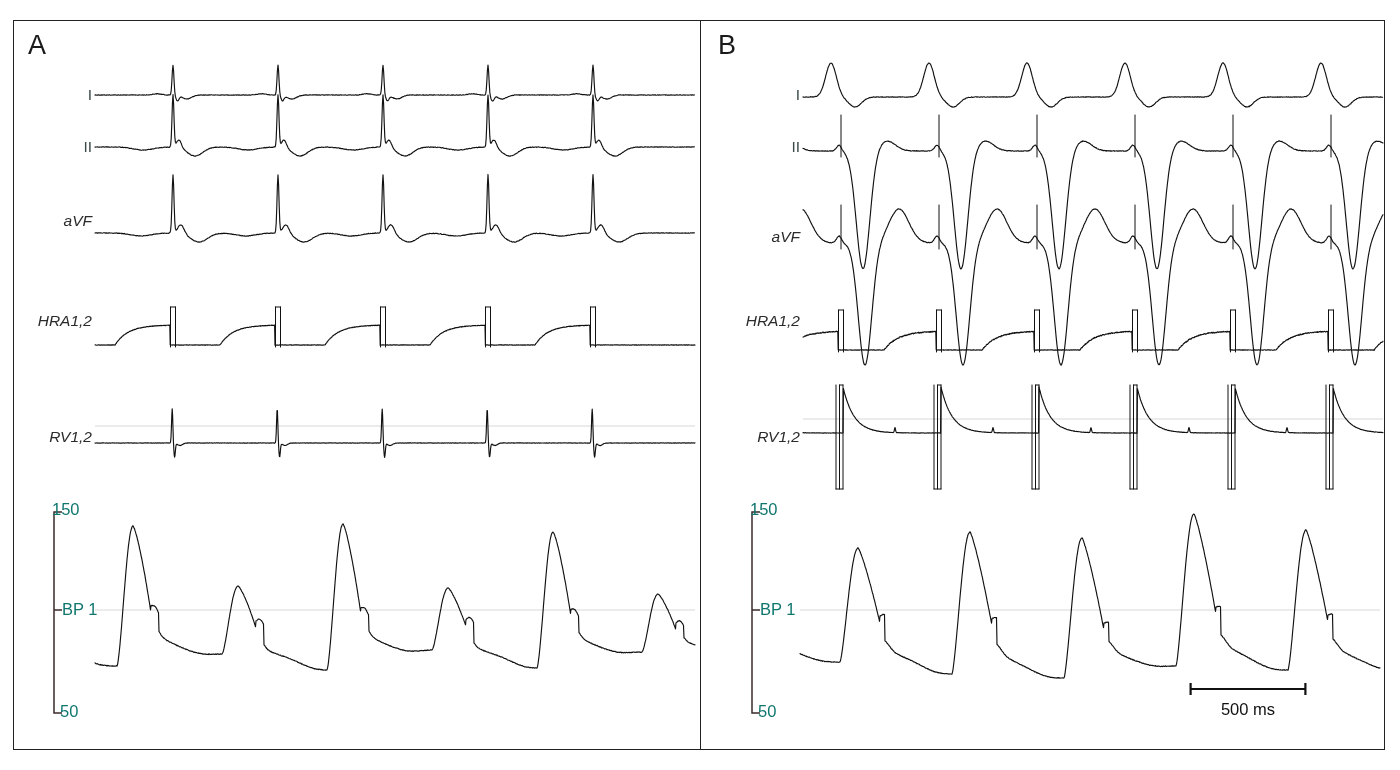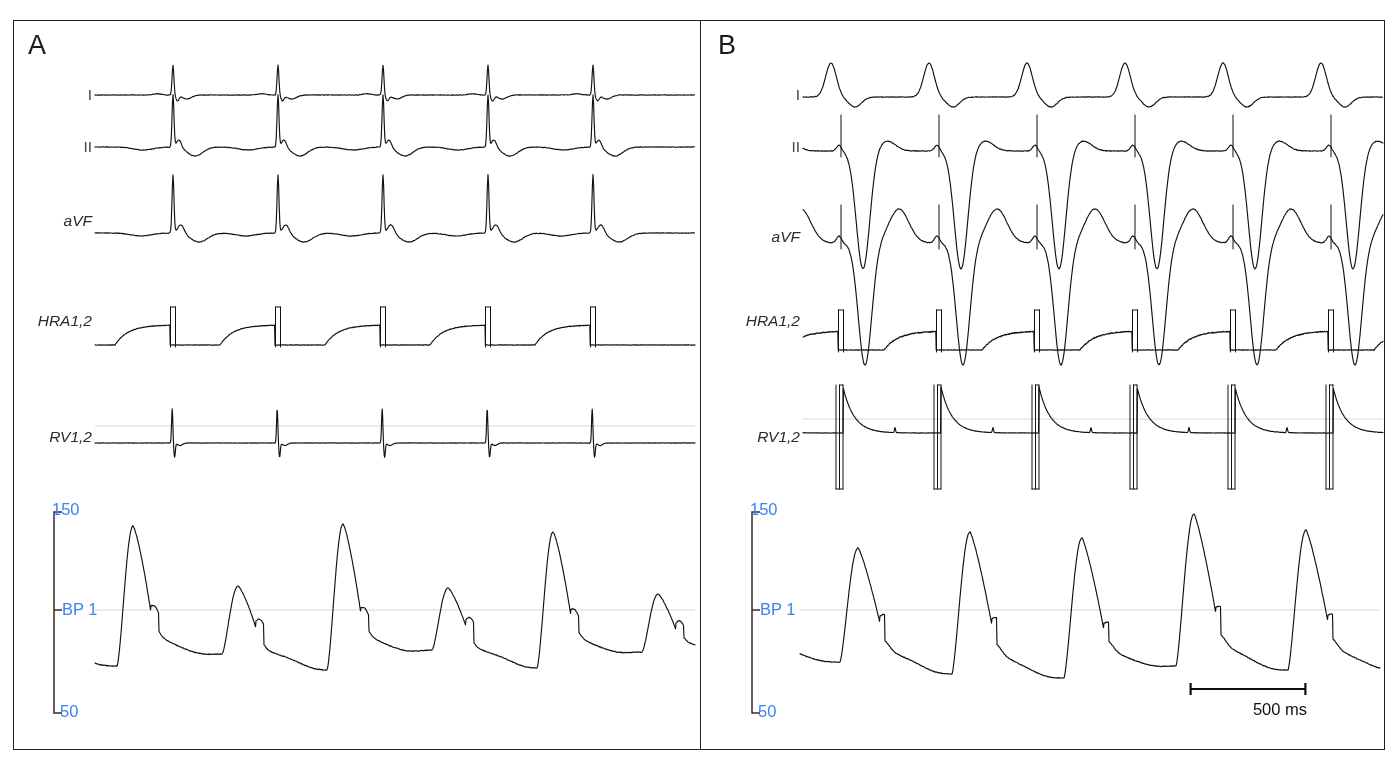--- a/index.html
+++ b/index.html
@@ -76,21 +76,21 @@
   }
 
   .bp-axis {
     position: absolute;
   }
   .bp-axis svg { overflow: visible; }
   .bp-axis-line { stroke: #3a2a2a; stroke-width: 1.5; fill: none; }
   .bp-tick-label {
     position: absolute;
     font-size: 16.5px;
-    color: #3b82f6;
+    color: #0f766e;
     white-space: nowrap;
     font-family: "Liberation Sans", sans-serif;
   }
 
   .scalebar {
     position: absolute;
   }
   .scalebar svg { overflow: visible; }
   .scalebar-line { stroke: #111111; stroke-width: 2.2; }
   .scalebar-label {
@@ -249,15 +249,15 @@
       <path class="trace-path" d="M 0.00 148.61 L 0.50 148.83 L 1.00 149.50 L 1.50 149.57 L 2.00 149.28 L 2.50 149.71 L 3.00 150.17 L 3.50 150.24 L 4.00 150.39 L 4.50 150.32 L 5.00 150.85 L 5.50 151.25 L 6.00 150.94 L 6.50 151.62 L 7.00 151.50 L 7.50 151.67 L 8.00 152.06 L 8.50 152.38 L 9.00 152.07 L 9.50 152.14 L 10.00 152.69 L 10.50 152.78 L 11.00 152.97 L 11.50 153.09 L 12.00 153.36 L 12.50 153.53 L 13.00 153.46 L 13.50 154.07 L 14.00 153.58 L 14.50 154.07 L 15.00 154.39 L 15.50 154.52 L 16.00 154.49 L 16.50 154.92 L 17.00 154.67 L 17.50 154.98 L 18.00 154.70 L 18.50 155.30 L 19.00 155.58 L 19.50 155.31 L 20.00 155.20 L 20.50 155.64 L 21.00 156.04 L 21.50 155.64 L 22.00 155.62 L 22.50 156.29 L 23.00 156.04 L 23.50 155.94 L 24.00 155.99 L 24.50 156.59 L 25.00 156.50 L 25.50 156.47 L 26.00 156.63 L 26.50 156.57 L 27.00 156.28 L 27.50 156.71 L 28.00 156.74 L 28.50 156.41 L 29.00 156.78 L 29.50 156.57 L 30.00 156.60 L 30.50 156.88 L 31.00 157.09 L 31.50 156.95 L 32.00 157.09 L 32.50 157.05 L 33.00 157.02 L 33.50 157.18 L 34.00 156.80 L 34.50 156.71 L 35.00 157.01 L 35.50 157.00 L 36.00 157.26 L 36.50 157.13 L 37.00 157.18 L 37.50 157.16 L 38.00 157.20 L 38.50 157.31 L 39.00 157.34 L 39.50 156.95 L 40.00 156.90 L 40.50 155.30 L 41.00 153.22 L 41.50 150.46 L 42.00 147.20 L 42.50 143.69 L 43.00 139.75 L 43.50 135.74 L 44.00 131.42 L 44.50 127.12 L 45.00 122.84 L 45.50 118.49 L 46.00 114.01 L 46.50 108.91 L 47.00 104.33 L 47.50 100.29 L 48.00 95.45 L 48.50 91.50 L 49.00 86.50 L 49.50 82.58 L 50.00 78.73 L 50.50 74.80 L 51.00 70.90 L 51.50 67.48 L 52.00 63.86 L 52.50 60.66 L 53.00 57.58 L 53.50 55.30 L 54.00 52.59 L 54.50 50.33 L 55.00 48.46 L 55.50 47.07 L 56.00 45.66 L 56.50 44.49 L 57.00 43.82 L 57.50 43.38 L 58.00 42.68 L 58.50 43.62 L 59.00 44.41 L 59.50 45.37 L 60.00 46.63 L 60.50 47.62 L 61.00 49.39 L 61.50 50.34 L 62.00 51.92 L 62.50 53.34 L 63.00 54.60 L 63.50 56.38 L 64.00 57.57 L 64.50 59.26 L 65.00 61.21 L 65.50 62.71 L 66.00 63.95 L 66.50 66.19 L 67.00 67.67 L 67.50 69.24 L 68.00 71.36 L 68.50 73.07 L 69.00 74.85 L 69.50 76.59 L 70.00 78.45 L 70.50 80.10 L 71.00 81.91 L 71.50 84.18 L 72.00 86.05 L 72.50 87.97 L 73.00 89.29 L 73.50 91.60 L 74.00 93.85 L 74.50 95.26 L 75.00 97.38 L 75.50 99.73 L 76.00 101.46 L 76.50 103.66 L 77.00 105.87 L 77.50 107.92 L 78.00 109.98 L 78.50 112.17 L 79.00 113.93 L 79.50 116.32 L 80.00 110.80 L 80.50 111.03 L 81.00 110.43 L 81.50 110.17 L 82.00 110.14 L 82.50 109.82 L 83.00 109.17 L 83.50 109.51 L 84.00 109.60 L 84.50 109.46 L 85.00 136.08 L 85.50 136.33 L 86.00 136.44 L 86.50 137.24 L 87.00 138.18 L 87.50 138.56 L 88.00 139.22 L 88.50 140.07 L 89.00 140.36 L 89.50 141.21 L 90.00 141.71 L 90.50 142.34 L 91.00 143.40 L 91.50 144.06 L 92.00 144.05 L 92.50 145.03 L 93.00 145.37 L 93.50 145.75 L 94.00 146.60 L 94.50 146.99 L 95.00 147.60 L 95.50 147.64 L 96.00 148.44 L 96.50 148.53 L 97.00 148.77 L 97.50 148.84 L 98.00 149.42 L 98.50 149.35 L 99.00 149.87 L 99.50 149.94 L 100.00 150.66 L 100.50 150.47 L 101.00 150.80 L 101.50 151.40 L 102.00 151.53 L 102.50 151.40 L 103.00 152.17 L 103.50 152.35 L 104.00 151.95 L 104.50 152.33 L 105.00 153.00 L 105.50 152.78 L 106.00 153.54 L 106.50 153.28 L 107.00 153.83 L 107.50 153.66 L 108.00 153.85 L 108.50 154.38 L 109.00 154.26 L 109.50 154.67 L 110.00 154.91 L 110.50 155.47 L 111.00 155.25 L 111.50 155.51 L 112.00 155.80 L 112.50 155.92 L 113.00 156.27 L 113.50 156.90 L 114.00 156.89 L 114.50 157.02 L 115.00 157.43 L 115.50 157.65 L 116.00 157.67 L 116.50 158.50 L 117.00 158.81 L 117.50 158.62 L 118.00 158.80 L 118.50 158.94 L 119.00 159.39 L 119.50 159.40 L 120.00 160.22 L 120.50 160.24 L 121.00 160.57 L 121.50 160.93 L 122.00 160.89 L 122.50 161.47 L 123.00 161.50 L 123.50 161.62 L 124.00 161.74 L 124.50 162.31 L 125.00 162.57 L 125.50 163.01 L 126.00 163.33 L 126.50 163.28 L 127.00 163.28 L 127.50 164.03 L 128.00 163.65 L 128.50 164.01 L 129.00 164.63 L 129.50 164.69 L 130.00 165.13 L 130.50 165.30 L 131.00 164.98 L 131.50 165.67 L 132.00 165.84 L 132.50 165.71 L 133.00 165.82 L 133.50 166.59 L 134.00 166.50 L 134.50 166.91 L 135.00 166.61 L 135.50 167.22 L 136.00 167.11 L 136.50 166.96 L 137.00 167.12 L 137.50 167.38 L 138.00 167.92 L 138.50 167.54 L 139.00 167.83 L 139.50 167.83 L 140.00 167.73 L 140.50 168.25 L 141.00 168.10 L 141.50 168.42 L 142.00 168.22 L 142.50 168.35 L 143.00 168.66 L 143.50 168.53 L 144.00 168.51 L 144.50 168.80 L 145.00 168.70 L 145.50 168.66 L 146.00 168.46 L 146.50 168.71 L 147.00 168.63 L 147.50 168.71 L 148.00 169.00 L 148.50 168.94 L 149.00 169.22 L 149.50 168.96 L 150.00 168.93 L 150.50 169.01 L 151.00 168.99 L 151.50 169.09 L 152.00 169.06 L 152.50 167.02 L 153.00 164.53 L 153.50 160.46 L 154.00 156.54 L 154.50 152.31 L 155.00 147.54 L 155.50 142.66 L 156.00 137.30 L 156.50 131.99 L 157.00 126.20 L 157.50 120.94 L 158.00 115.50 L 158.50 109.50 L 159.00 103.92 L 159.50 97.97 L 160.00 92.20 L 160.50 86.86 L 161.00 81.79 L 161.50 76.53 L 162.00 71.23 L 162.50 66.58 L 163.00 61.37 L 163.50 57.40 L 164.00 52.94 L 164.50 48.95 L 165.00 45.26 L 165.50 41.74 L 166.00 38.63 L 166.50 36.41 L 167.00 33.47 L 167.50 31.75 L 168.00 29.69 L 168.50 28.73 L 169.00 28.04 L 169.50 27.46 L 170.00 26.69 L 170.50 27.54 L 171.00 28.99 L 171.50 30.42 L 172.00 31.45 L 172.50 32.94 L 173.00 34.69 L 173.50 36.63 L 174.00 38.42 L 174.50 40.15 L 175.00 41.83 L 175.50 43.48 L 176.00 45.21 L 176.50 47.55 L 177.00 49.65 L 177.50 51.50 L 178.00 53.61 L 178.50 55.21 L 179.00 57.57 L 179.50 59.81 L 180.00 62.14 L 180.50 64.37 L 181.00 66.16 L 181.50 68.71 L 182.00 70.98 L 182.50 72.94 L 183.00 75.60 L 183.50 77.94 L 184.00 80.51 L 184.50 82.71 L 185.00 84.92 L 185.50 87.41 L 186.00 89.83 L 186.50 92.33 L 187.00 95.21 L 187.50 97.67 L 188.00 100.22 L 188.50 102.71 L 189.00 104.80 L 189.50 107.72 L 190.00 110.29 L 190.50 112.49 L 191.00 115.35 L 191.50 118.26 L 192.00 113.74 L 192.50 113.01 L 193.00 113.25 L 193.50 113.17 L 194.00 112.50 L 194.50 112.52 L 195.00 112.61 L 195.50 112.59 L 196.00 112.60 L 196.50 112.48 L 197.00 139.60 L 197.50 139.80 L 198.00 140.46 L 198.50 141.16 L 199.00 141.80 L 199.50 142.23 L 200.00 142.84 L 200.50 143.93 L 201.00 144.51 L 201.50 145.02 L 202.00 146.04 L 202.50 146.55 L 203.00 147.12 L 203.50 147.70 L 204.00 148.70 L 204.50 149.43 L 205.00 149.53 L 205.50 150.55 L 206.00 150.86 L 206.50 151.52 L 207.00 151.95 L 207.50 152.16 L 208.00 152.39 L 208.50 152.83 L 209.00 153.63 L 209.50 153.95 L 210.00 153.95 L 210.50 154.32 L 211.00 154.40 L 211.50 154.63 L 212.00 155.32 L 212.50 155.19 L 213.00 155.99 L 213.50 155.60 L 214.00 156.46 L 214.50 156.66 L 215.00 156.68 L 215.50 156.94 L 216.00 157.25 L 216.50 157.30 L 217.00 157.48 L 217.50 157.95 L 218.00 158.20 L 218.50 158.46 L 219.00 158.82 L 219.50 159.20 L 220.00 159.52 L 220.50 159.58 L 221.00 159.77 L 221.50 159.74 L 222.00 160.26 L 222.50 160.77 L 223.00 160.86 L 223.50 160.87 L 224.00 160.95 L 224.50 161.55 L 225.00 161.46 L 225.50 162.11 L 226.00 162.29 L 226.50 162.23 L 227.00 163.05 L 227.50 162.92 L 228.00 163.26 L 228.50 163.31 L 229.00 163.61 L 229.50 164.19 L 230.00 164.34 L 230.50 164.35 L 231.00 164.83 L 231.50 165.21 L 232.00 165.51 L 232.50 165.50 L 233.00 165.68 L 233.50 166.10 L 234.00 166.07 L 234.50 166.81 L 235.00 166.89 L 235.50 166.84 L 236.00 167.11 L 236.50 167.75 L 237.00 168.07 L 237.50 167.62 L 238.00 167.98 L 238.50 168.48 L 239.00 168.49 L 239.50 168.62 L 240.00 169.20 L 240.50 169.20 L 241.00 169.51 L 241.50 169.86 L 242.00 169.52 L 242.50 170.05 L 243.00 170.37 L 243.50 170.60 L 244.00 170.65 L 244.50 170.79 L 245.00 170.72 L 245.50 170.90 L 246.00 171.12 L 246.50 171.18 L 247.00 171.31 L 247.50 171.70 L 248.00 171.87 L 248.50 171.58 L 249.00 171.97 L 249.50 171.86 L 250.00 172.38 L 250.50 172.18 L 251.00 172.51 L 251.50 172.29 L 252.00 172.55 L 252.50 172.41 L 253.00 172.82 L 253.50 172.66 L 254.00 172.54 L 254.50 172.96 L 255.00 173.01 L 255.50 173.00 L 256.00 172.67 L 256.50 172.90 L 257.00 173.13 L 257.50 172.63 L 258.00 172.99 L 258.50 172.56 L 259.00 173.23 L 259.50 172.74 L 260.00 173.00 L 260.50 173.06 L 261.00 173.01 L 261.50 172.99 L 262.00 172.91 L 262.50 172.79 L 263.00 172.94 L 263.50 173.08 L 264.00 172.89 L 264.50 171.57 L 265.00 168.40 L 265.50 164.80 L 266.00 160.87 L 266.50 156.57 L 267.00 151.90 L 267.50 146.82 L 268.00 142.13 L 268.50 136.58 L 269.00 131.27 L 269.50 125.73 L 270.00 120.23 L 270.50 114.34 L 271.00 108.89 L 271.50 103.34 L 272.00 97.61 L 272.50 92.08 L 273.00 86.72 L 273.50 81.87 L 274.00 76.94 L 274.50 71.45 L 275.00 67.06 L 275.50 62.95 L 276.00 58.60 L 276.50 54.60 L 277.00 50.70 L 277.50 47.81 L 278.00 44.61 L 278.50 41.74 L 279.00 39.47 L 279.50 37.30 L 280.00 35.92 L 280.50 34.77 L 281.00 33.80 L 281.50 33.24 L 282.00 32.84 L 282.50 33.47 L 283.00 34.64 L 283.50 35.94 L 284.00 37.60 L 284.50 39.22 L 285.00 40.97 L 285.50 42.01 L 286.00 44.15 L 286.50 45.90 L 287.00 47.54 L 287.50 49.42 L 288.00 51.43 L 288.50 53.19 L 289.00 55.28 L 289.50 57.08 L 290.00 59.42 L 290.50 60.92 L 291.00 63.07 L 291.50 65.34 L 292.00 67.44 L 292.50 69.54 L 293.00 72.14 L 293.50 74.14 L 294.00 76.12 L 294.50 78.60 L 295.00 80.91 L 295.50 82.89 L 296.00 85.75 L 296.50 87.64 L 297.00 90.57 L 297.50 92.42 L 298.00 94.75 L 298.50 97.32 L 299.00 100.16 L 299.50 102.35 L 300.00 104.66 L 300.50 107.52 L 301.00 109.98 L 301.50 112.44 L 302.00 115.17 L 302.50 117.80 L 303.00 120.36 L 303.50 122.67 L 304.00 118.06 L 304.50 117.77 L 305.00 117.92 L 305.50 117.85 L 306.00 117.04 L 306.50 117.47 L 307.00 117.39 L 307.50 117.01 L 308.00 116.96 L 308.50 117.27 L 309.00 136.56 L 309.50 136.97 L 310.00 137.58 L 310.50 138.10 L 311.00 138.66 L 311.50 139.20 L 312.00 140.11 L 312.50 140.70 L 313.00 140.96 L 313.50 141.72 L 314.00 142.55 L 314.50 143.34 L 315.00 143.76 L 315.50 144.79 L 316.00 145.29 L 316.50 145.44 L 317.00 145.94 L 317.50 146.94 L 318.00 147.18 L 318.50 147.36 L 319.00 147.93 L 319.50 148.58 L 320.00 148.73 L 320.50 149.09 L 321.00 149.38 L 321.50 149.99 L 322.00 150.11 L 322.50 150.53 L 323.00 150.28 L 323.50 151.03 L 324.00 150.78 L 324.50 151.25 L 325.00 151.41 L 325.50 151.85 L 326.00 151.62 L 326.50 152.01 L 327.00 152.48 L 327.50 152.79 L 328.00 152.61 L 328.50 153.05 L 329.00 153.42 L 329.50 153.05 L 330.00 153.40 L 330.50 154.09 L 331.00 153.91 L 331.50 154.18 L 332.00 154.03 L 332.50 154.90 L 333.00 154.92 L 333.50 154.63 L 334.00 155.43 L 334.50 155.11 L 335.00 155.70 L 335.50 155.95 L 336.00 156.16 L 336.50 155.93 L 337.00 156.48 L 337.50 156.37 L 338.00 156.37 L 338.50 156.48 L 339.00 156.60 L 339.50 157.31 L 340.00 157.03 L 340.50 157.19 L 341.00 157.47 L 341.50 158.07 L 342.00 157.93 L 342.50 158.40 L 343.00 158.37 L 343.50 158.16 L 344.00 158.74 L 344.50 159.03 L 345.00 158.69 L 345.50 159.16 L 346.00 159.00 L 346.50 159.35 L 347.00 159.52 L 347.50 159.79 L 348.00 159.40 L 348.50 159.65 L 349.00 159.78 L 349.50 160.32 L 350.00 160.31 L 350.50 160.09 L 351.00 160.51 L 351.50 160.47 L 352.00 160.11 L 352.50 160.57 L 353.00 160.66 L 353.50 160.68 L 354.00 160.70 L 354.50 160.85 L 355.00 160.92 L 355.50 160.60 L 356.00 161.31 L 356.50 161.23 L 357.00 161.00 L 357.50 161.42 L 358.00 161.12 L 358.50 161.14 L 359.00 161.09 L 359.50 161.26 L 360.00 161.47 L 360.50 161.58 L 361.00 161.50 L 361.50 161.06 L 362.00 161.53 L 362.50 161.58 L 363.00 161.11 L 363.50 161.10 L 364.00 161.38 L 364.50 161.52 L 365.00 161.06 L 365.50 160.90 L 366.00 161.38 L 366.50 161.49 L 367.00 161.10 L 367.50 161.28 L 368.00 161.25 L 368.50 161.30 L 369.00 161.11 L 369.50 161.31 L 370.00 161.01 L 370.50 161.36 L 371.00 161.06 L 371.50 161.20 L 372.00 160.80 L 372.50 161.22 L 373.00 160.77 L 373.50 160.77 L 374.00 161.32 L 374.50 160.91 L 375.00 161.03 L 375.50 160.82 L 376.00 160.94 L 376.50 158.98 L 377.00 156.19 L 377.50 152.44 L 378.00 147.67 L 378.50 143.34 L 379.00 137.90 L 379.50 132.82 L 380.00 126.98 L 380.50 121.17 L 381.00 115.82 L 381.50 109.64 L 382.00 103.55 L 382.50 97.22 L 383.00 91.30 L 383.50 85.02 L 384.00 78.99 L 384.50 73.30 L 385.00 67.39 L 385.50 61.61 L 386.00 56.08 L 386.50 51.16 L 387.00 45.86 L 387.50 41.53 L 388.00 36.83 L 388.50 32.80 L 389.00 28.81 L 389.50 24.98 L 390.00 21.69 L 390.50 18.41 L 391.00 15.99 L 391.50 13.90 L 392.00 12.20 L 392.50 10.53 L 393.00 9.72 L 393.50 9.11 L 394.00 9.06 L 394.50 9.78 L 395.00 10.99 L 395.50 12.35 L 396.00 14.22 L 396.50 15.29 L 397.00 17.57 L 397.50 19.34 L 398.00 20.65 L 398.50 22.67 L 399.00 24.48 L 399.50 27.03 L 400.00 28.77 L 400.50 30.82 L 401.00 33.22 L 401.50 35.14 L 402.00 37.05 L 402.50 39.73 L 403.00 42.02 L 403.50 43.90 L 404.00 46.14 L 404.50 48.84 L 405.00 51.48 L 405.50 53.27 L 406.00 55.80 L 406.50 58.36 L 407.00 60.98 L 407.50 63.68 L 408.00 65.96 L 408.50 68.64 L 409.00 71.20 L 409.50 73.53 L 410.00 76.40 L 410.50 79.09 L 411.00 81.80 L 411.50 84.36 L 412.00 86.72 L 412.50 89.74 L 413.00 92.42 L 413.50 95.08 L 414.00 98.28 L 414.50 101.06 L 415.00 103.93 L 415.50 106.46 L 416.00 102.18 L 416.50 101.79 L 417.00 102.03 L 417.50 101.28 L 418.00 101.57 L 418.50 101.46 L 419.00 101.16 L 419.50 101.47 L 420.00 101.44 L 420.50 101.71 L 421.00 129.99 L 421.50 130.37 L 422.00 130.94 L 422.50 131.64 L 423.00 132.34 L 423.50 132.92 L 424.00 133.05 L 424.50 133.99 L 425.00 135.04 L 425.50 135.31 L 426.00 136.46 L 426.50 137.23 L 427.00 137.64 L 427.50 138.25 L 428.00 138.85 L 428.50 139.90 L 429.00 140.47 L 429.50 140.92 L 430.00 141.72 L 430.50 141.73 L 431.00 142.79 L 431.50 143.05 L 432.00 143.55 L 432.50 144.02 L 433.00 144.17 L 433.50 144.24 L 434.00 144.88 L 434.50 144.79 L 435.00 145.51 L 435.50 145.77 L 436.00 146.31 L 436.50 146.15 L 437.00 146.39 L 437.50 147.12 L 438.00 147.20 L 438.50 147.32 L 439.00 147.60 L 439.50 148.13 L 440.00 147.89 L 440.50 148.62 L 441.00 148.64 L 441.50 149.39 L 442.00 149.25 L 442.50 149.37 L 443.00 149.86 L 443.50 149.89 L 444.00 150.33 L 444.50 150.57 L 445.00 150.62 L 445.50 151.09 L 446.00 151.41 L 446.50 151.45 L 447.00 151.80 L 447.50 152.18 L 448.00 152.83 L 448.50 153.00 L 449.00 152.74 L 449.50 153.12 L 450.00 153.97 L 450.50 153.77 L 451.00 153.90 L 451.50 154.64 L 452.00 155.02 L 452.50 155.17 L 453.00 155.18 L 453.50 155.33 L 454.00 155.51 L 454.50 156.02 L 455.00 156.65 L 455.50 156.30 L 456.00 156.73 L 456.50 157.47 L 457.00 157.69 L 457.50 157.97 L 458.00 157.68 L 458.50 158.09 L 459.00 158.75 L 459.50 158.89 L 460.00 158.69 L 460.50 159.16 L 461.00 159.09 L 461.50 159.74 L 462.00 159.92 L 462.50 160.50 L 463.00 160.25 L 463.50 160.95 L 464.00 160.61 L 464.50 160.80 L 465.00 161.21 L 465.50 161.14 L 466.00 161.65 L 466.50 161.68 L 467.00 162.30 L 467.50 162.08 L 468.00 162.50 L 468.50 162.62 L 469.00 162.73 L 469.50 162.74 L 470.00 163.20 L 470.50 163.22 L 471.00 163.24 L 471.50 163.72 L 472.00 163.58 L 472.50 163.57 L 473.00 163.94 L 473.50 163.76 L 474.00 164.07 L 474.50 164.08 L 475.00 164.05 L 475.50 164.52 L 476.00 164.61 L 476.50 164.28 L 477.00 164.67 L 477.50 164.49 L 478.00 164.74 L 478.50 164.42 L 479.00 164.72 L 479.50 164.96 L 480.00 165.06 L 480.50 164.66 L 481.00 164.96 L 481.50 164.99 L 482.00 165.17 L 482.50 165.20 L 483.00 164.77 L 483.50 164.71 L 484.00 165.07 L 484.50 164.75 L 485.00 165.29 L 485.50 165.30 L 486.00 164.90 L 486.50 165.04 L 487.00 164.73 L 487.50 165.08 L 488.00 165.33 L 488.50 163.34 L 489.00 160.12 L 489.50 157.12 L 490.00 153.06 L 490.50 148.84 L 491.00 144.04 L 491.50 138.98 L 492.00 134.20 L 492.50 128.31 L 493.00 122.99 L 493.50 117.77 L 494.00 112.19 L 494.50 106.56 L 495.00 100.55 L 495.50 95.18 L 496.00 89.62 L 496.50 84.22 L 497.00 78.70 L 497.50 73.80 L 498.00 68.60 L 498.50 63.90 L 499.00 59.00 L 499.50 54.82 L 500.00 50.69 L 500.50 46.30 L 501.00 42.71 L 501.50 39.80 L 502.00 36.88 L 502.50 33.98 L 503.00 31.73 L 503.50 29.67 L 504.00 28.29 L 504.50 26.94 L 505.00 25.81 L 505.50 24.90 L 506.00 24.91 L 506.50 25.50 L 507.00 26.65 L 507.50 28.44 L 508.00 29.52 L 508.50 31.13 L 509.00 32.59 L 509.50 34.54 L 510.00 35.77 L 510.50 37.96 L 511.00 39.18 L 511.50 40.99 L 512.00 42.86 L 512.50 45.12 L 513.00 47.33 L 513.50 49.39 L 514.00 51.10 L 514.50 53.14 L 515.00 55.48 L 515.50 57.33 L 516.00 59.46 L 516.50 61.68 L 517.00 64.01 L 517.50 66.13 L 518.00 68.52 L 518.50 70.35 L 519.00 73.04 L 519.50 75.47 L 520.00 77.22 L 520.50 79.73 L 521.00 82.29 L 521.50 84.49 L 522.00 87.35 L 522.50 89.56 L 523.00 91.94 L 523.50 94.23 L 524.00 96.66 L 524.50 99.39 L 525.00 101.71 L 525.50 104.25 L 526.00 107.13 L 526.50 109.40 L 527.00 112.27 L 527.50 114.53 L 528.00 110.29 L 528.50 109.73 L 529.00 109.54 L 529.50 109.77 L 530.00 109.18 L 530.50 109.09 L 531.00 109.28 L 531.50 108.78 L 532.00 109.05 L 532.50 109.22 L 533.00 133.95 L 533.50 134.86 L 534.00 134.77 L 534.50 135.29 L 535.00 136.28 L 535.50 137.13 L 536.00 137.65 L 536.50 138.47 L 537.00 138.91 L 537.50 139.64 L 538.00 140.07 L 538.50 140.95 L 539.00 141.59 L 539.50 142.12 L 540.00 142.80 L 540.50 143.78 L 541.00 144.02 L 541.50 144.77 L 542.00 145.12 L 542.50 145.92 L 543.00 146.29 L 543.50 146.53 L 544.00 147.02 L 544.50 146.98 L 545.00 147.63 L 545.50 147.70 L 546.00 148.22 L 546.50 148.16 L 547.00 148.44 L 547.50 148.95 L 548.00 149.20 L 548.50 149.33 L 549.00 150.13 L 549.50 149.86 L 550.00 150.11 L 550.50 150.36 L 551.00 151.04 L 551.50 151.13 L 552.00 151.27 L 552.50 151.68 L 553.00 152.06 L 553.50 151.89 L 554.00 151.92 L 554.50 152.66 L 555.00 152.77 L 555.50 152.99 L 556.00 152.89 L 556.50 153.69 L 557.00 153.90 L 557.50 154.02 L 558.00 154.11 L 558.50 154.23 L 559.00 154.77 L 559.50 154.73 L 560.00 154.88 L 560.50 155.15 L 561.00 155.68 L 561.50 155.81 L 562.00 155.92 L 562.50 156.28 L 563.00 156.58 L 563.50 156.39 L 564.00 156.64 L 564.50 157.01 L 565.00 157.14 L 565.50 157.24 L 566.00 157.51 L 566.50 158.00 L 567.00 158.33 L 567.50 158.14 L 568.00 158.57 L 568.50 159.01 L 569.00 159.04 L 569.50 159.53 L 570.00 159.83 L 570.50 159.77 L 571.00 159.66 L 571.50 160.46 L 572.00 160.48 L 572.50 160.49 L 573.00 161.04 L 573.50 161.06 L 574.00 161.02 L 574.50 161.46 L 575.00 161.60 L 575.50 161.56 L 576.00 161.75 L 576.50 162.33 L 577.00 162.21 L 577.50 162.59 L 578.00 162.64 L 578.50 162.61 L 579.00 163.16 L 579.50 162.86 L 580.00 162.82 "></path>
     </svg>
 
   <div class="scalebar" style="left:1189px; top:682px;">
     <svg width="118" height="14" viewBox="0 0 118 14">
       <line class="scalebar-line" x1="1" y1="7" x2="117" y2="7"></line>
       <line class="scalebar-line" x1="1.6" y1="1" x2="1.6" y2="13"></line>
       <line class="scalebar-line" x1="116.4" y1="1" x2="116.4" y2="13"></line>
     </svg>
   </div>
-  <div class="scalebar-label" style="left:1189px; top:700px; width:118px;text-align:right;">500 ms</div>
+  <div class="scalebar-label" style="left:1189px; top:700px; width:118px;">500 ms</div>
 
 </div>
 
 </body></html>

